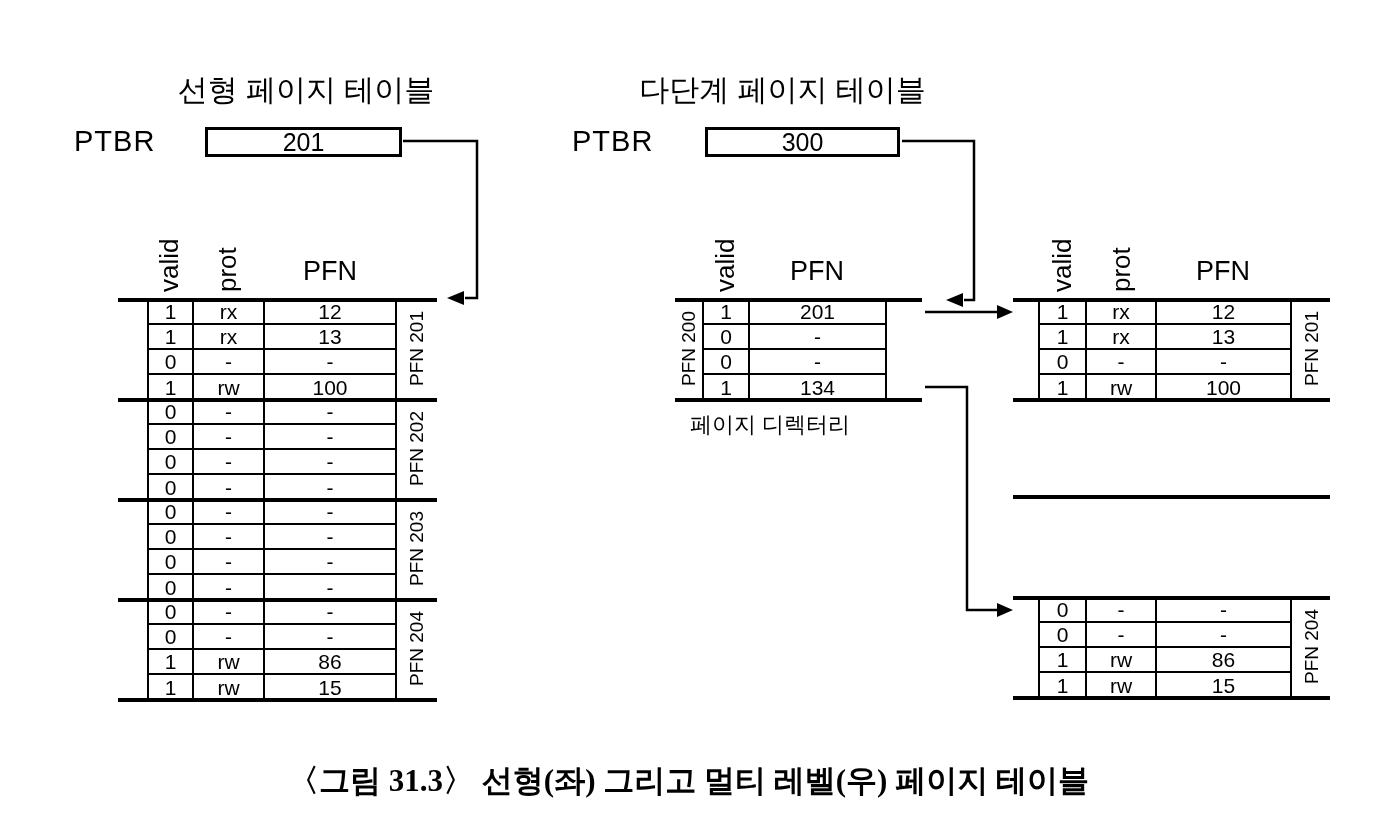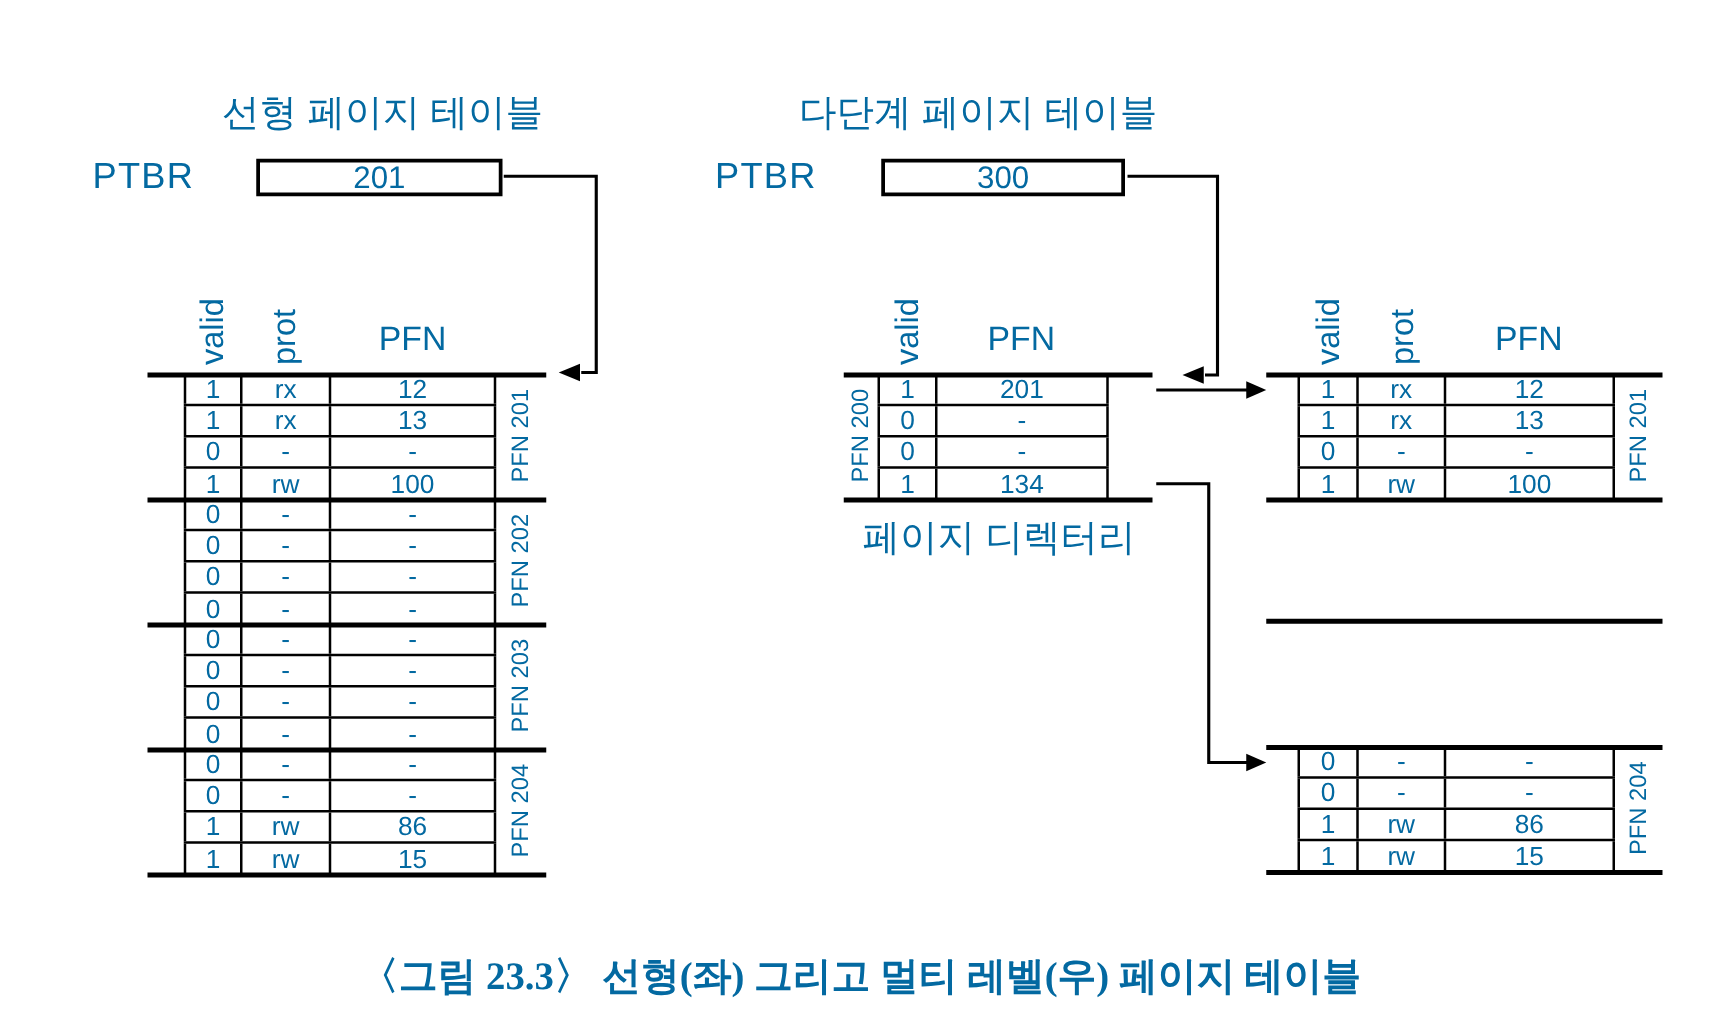--- a/index.html
+++ b/index.html
@@ -1,36 +1,36 @@
 <!DOCTYPE html>
 <html><head>
 <meta charset="utf-8">
 <style>
   html,body{margin:0;padding:0;background:#fff;}
   #canvas{position:relative;width:1377px;height:815px;background:#ffffff;overflow:hidden;
-          font-family:"Liberation Sans","DejaVu Sans",sans-serif;color:#0369a1;}
+          font-family:"Liberation Sans","DejaVu Sans",sans-serif;color:#000000;}
   .stitle{position:absolute;font-size:30px;text-align:center;white-space:nowrap;}
   .ptbr{position:absolute;font-size:29px;letter-spacing:1px;}
   .pbox{position:absolute;height:30px;border:3px solid #000;box-sizing:border-box;
         display:flex;align-items:center;justify-content:center;font-size:25px;}
   .hl{position:absolute;height:4px;background:#000;}
   .tbl{position:absolute;display:flex;flex-direction:column;}
   .tr{display:flex;height:25px;box-sizing:border-box;border-bottom:2px solid #000;}
   .tr.last{border-bottom:0;}
   .td{box-sizing:border-box;border-left:2px solid #000;display:flex;align-items:center;
       justify-content:center;font-size:21px;line-height:1;}
   .td.end{border-right:2px solid #000;}
   .w45{width:45px}.w71{width:71px}.w46{width:46px}.w47{width:47px}.w70{width:70px}.fx{flex:1}
   .vt{position:absolute;writing-mode:vertical-rl;transform:rotate(180deg);white-space:nowrap;}
   .vt.c{text-align:center;}
   .vt-h{font-size:26px;width:30px;line-height:30px;}
   .vt-l{font-size:19px;width:26px;line-height:26px;}
   .hdr-pfn{position:absolute;font-size:27px;text-align:center;width:100px;}
   .note{position:absolute;width:317px;text-align:center;font-size:25px;white-space:nowrap;}
-  .dircap{position:absolute;font-size:30px;text-align:center;white-space:nowrap;}
+  .dircap{position:absolute;font-size:22px;text-align:left;white-space:nowrap;}
   .figcap{position:absolute;left:0;width:100%;text-align:center;font-size:31px;font-weight:bold;
           font-family:"Liberation Serif","DejaVu Serif",serif;white-space:nowrap;}
 </style>
 </head>
 <body>
 
 <div id="canvas">
 
   <svg width="1377" height="815" style="position:absolute;left:0;top:0" viewBox="0 0 1377 815">
     <path d="M403 141 H477 V298 H465" stroke="#000" stroke-width="2.5" fill="none"></path>
@@ -234,14 +234,14 @@
         <div class="td fx end">86</div>
       </div>
     <div class="tr last">
         <div class="td w47">1</div>
         <div class="td w70">rw</div>
         <div class="td fx end">15</div>
       </div>
   </div>
   <div class="vt vt-l c" style="left:1299px;top:599px;height:96px">PFN 204</div>
 
-  <div class="figcap" style="top:760px">〈그림 23.3〉 선형(좌) 그리고 멀티 레벨(우) 페이지 테이블</div>
+  <div class="figcap" style="top:760px">〈그림 31.3〉 선형(좌) 그리고 멀티 레벨(우) 페이지 테이블</div>
 </div>
 
 </body></html>

